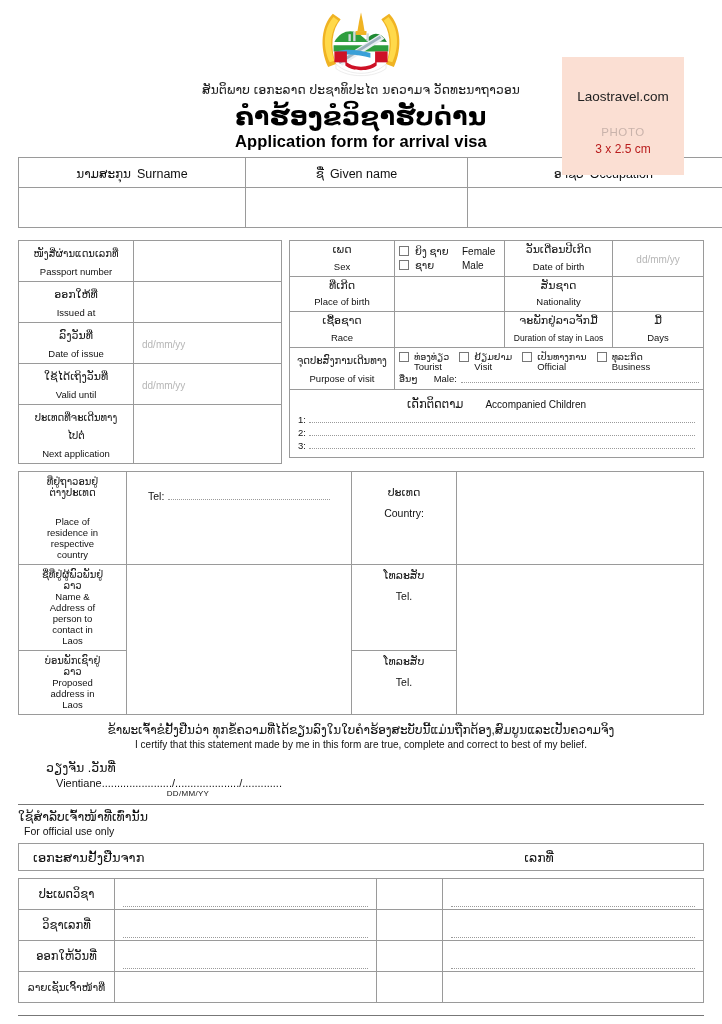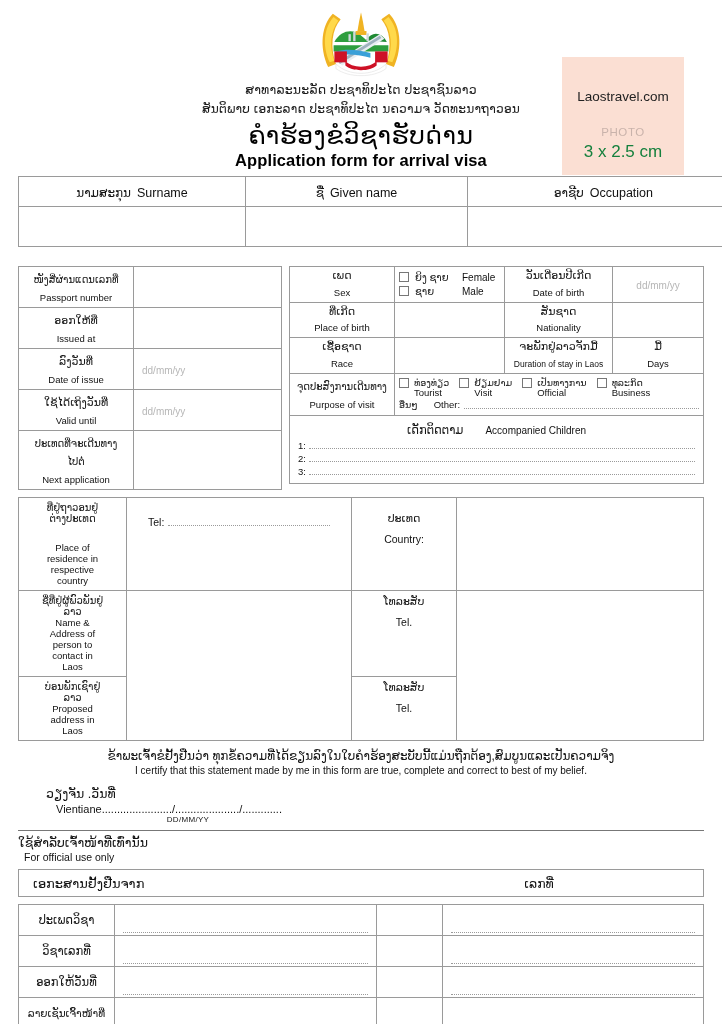--- a/index.html
+++ b/index.html
@@ -25,40 +25,40 @@
 
   .lao-line1 {
     font-size: 12.5px; letter-spacing: .2px;
     margin-top: 4px; color: #1a1a1a;
   }
   .lao-line2 {
     font-size: 12.2px; letter-spacing: .2px;
     margin-top: 5px; color: #1a1a1a;
   }
   .lao-title {
-    font-size: 25px; font-weight: normal; margin-top: 5px;
+    font-size: 25px; font-weight: bold; margin-top: 5px;
     letter-spacing: .5px; color: #000;
   }
   .en-title {
     font-size: 16.5px; font-weight: bold; margin-top: 1px;
     color: #000; letter-spacing: .1px;
   }
 
   
   .photo-box {
     position: absolute; right: 38px; top: 57px;
     width: 122px; height: 118px;
     background: #fbdfd3;
     display: flex; flex-direction: column;
     align-items: center; justify-content: flex-start;
     padding-top: 32px;
   }
   .photo-brand { font-size: 13.5px; color: #222; }
   .photo-label { font-size: 11.5px; color: #c9b3ab; margin-top: 22px; letter-spacing: .6px; }
-  .photo-size  { font-size: 17px; color: #15803d; margin-top: 4px; text-align: center; }
+  .photo-size  { font-size: 12px; color: #b91c1c; margin-top: 4px; text-align: center; }
 
   
   .lao { font-size: 11px; line-height: 1.15; }
   .en  { font-size: 10.5px; line-height: 1.2; }
   .lao-sm { font-size: 10px; }
   .en-sm  { font-size: 9.5px; }
   .ph { color: #b6b6b6; font-size: 10px; }
 
   .grid { border-collapse: collapse; width: 100%; table-layout: fixed; }
   .grid td { border: 1px solid #9a9a9a; padding: 3px 17px; vertical-align: middle; }
@@ -68,21 +68,21 @@
 
   
   .sec-name { margin: 6px 18px 0 18px; }
   .sec-name td { height: 30px; }
   .sec-name .hdr { text-align: center; }
   .sec-name .hdr .lao { display:inline; font-size: 12px; }
   .sec-name .hdr .en  { display:inline; font-size: 12.5px; margin-left: 6px; }
   .sec-name .blank { height: 40px; }
 
   
-  .sec-main { margin: 19px 18px 0 18px; position: relative; }
+  .sec-main { margin: 12px 18px 0 18px; position: relative; }
   .split { display: flex; gap: 7px; }
   .left-col  { width: 264px; flex: 0 0 264px; }
   .right-col { flex: 1; }
 
   .leftgrid { border-collapse: collapse; width: 100%; table-layout: fixed; }
   .leftgrid td { border: 1px solid #9a9a9a; height: 30px; padding: 2px 4px; }
   .leftgrid td.k { width: 115px; text-align: center; }
   .leftgrid td.v { text-align: left; padding-left: 8px; }
 
   .rightgrid { border-collapse: collapse; width: 100%; table-layout: fixed; }
@@ -196,21 +196,20 @@
 
         <path d="M26 58 L42 58 L42 72 L26 72 Z" fill="#ce1126"></path>
         <path d="M78 58 L94 58 L94 72 L78 72 Z" fill="#ce1126"></path>
 
         <path d="M40 70 C48 80 72 80 80 70 L80 76 C72 84 48 84 40 76 Z" fill="#ce1126"></path>
 
         <path d="M28 74 C44 90 76 90 92 74 L92 80 C76 92 44 92 28 80 Z" fill="#ffffff" stroke="#ddd" stroke-width="0.7"></path>
       </svg>
     </div>
 
-    <div class="lao-line1">ສາທາລະນະລັດ ປະຊາທິປະໄຕ ປະຊາຊົນລາວ</div>
     <div class="lao-line2">ສັນຕິພາບ ເອກະລາດ ປະຊາທິປະໄຕ ນຄວາມຈ ວັດທະນາຖາວອນ</div>
     <div class="lao-title">ຄຳຮ້ອງຂໍວິຊາຮັບດ່ານ</div>
     <div class="en-title">Application form for arrival visa</div>
 
     <div class="photo-box">
       <div class="photo-brand">Laostravel.com</div>
       <div class="photo-label">PHOTO</div>
       <div class="photo-size">3 x 2.5 cm</div>
     </div>
   </div>
@@ -372,21 +371,21 @@
                 <div class="pop">
                   <span class="cb"></span>
                   <span class="tx">
                     <span class="cb-txt-lao">ທຸລະກິດ</span>
                     <span class="cb-txt-en">Business</span>
                   </span>
                 </div>
               </div>
               <div class="other-line">
                 <span>ອື່ນໆ</span>
-                <span style="margin-left:12px">Other:</span>
+                <span style="margin-left:12px">Male:</span>
                 <span class="dots"></span>
               </div>
             </td>
           </tr>
         </tbody>
           </table>
 
         <div class="children">
           <div class="children-hd">
             <span class="lao">ເດັກຕິດຕາມ</span><span class="en">Accompanied Children</span>

